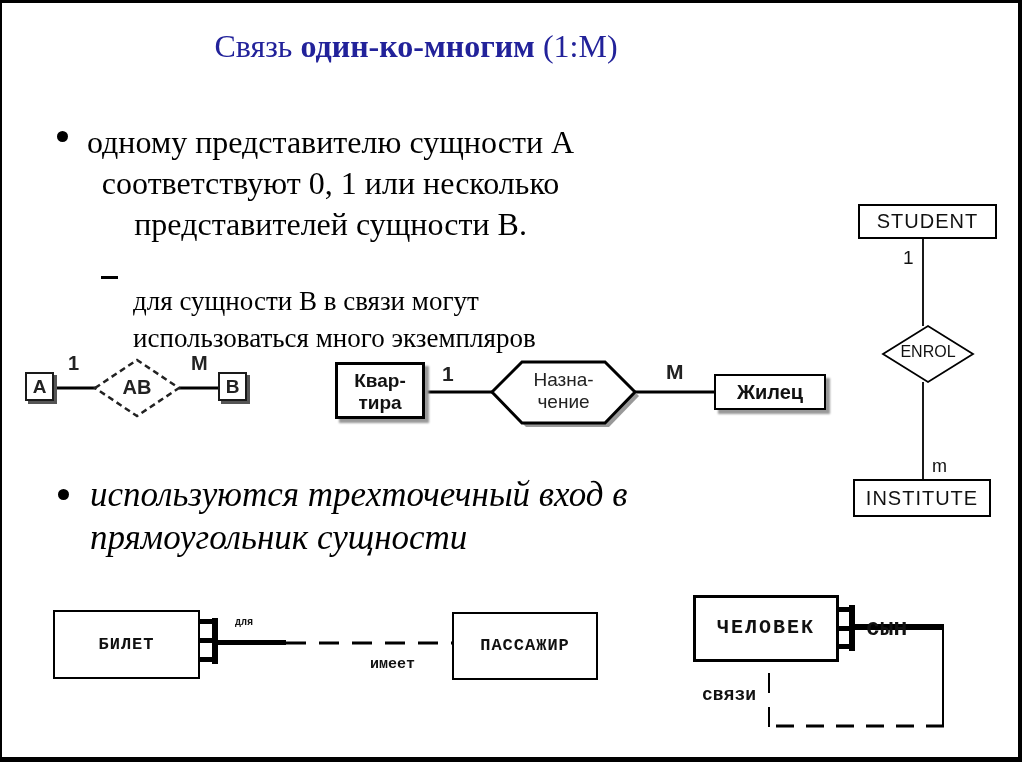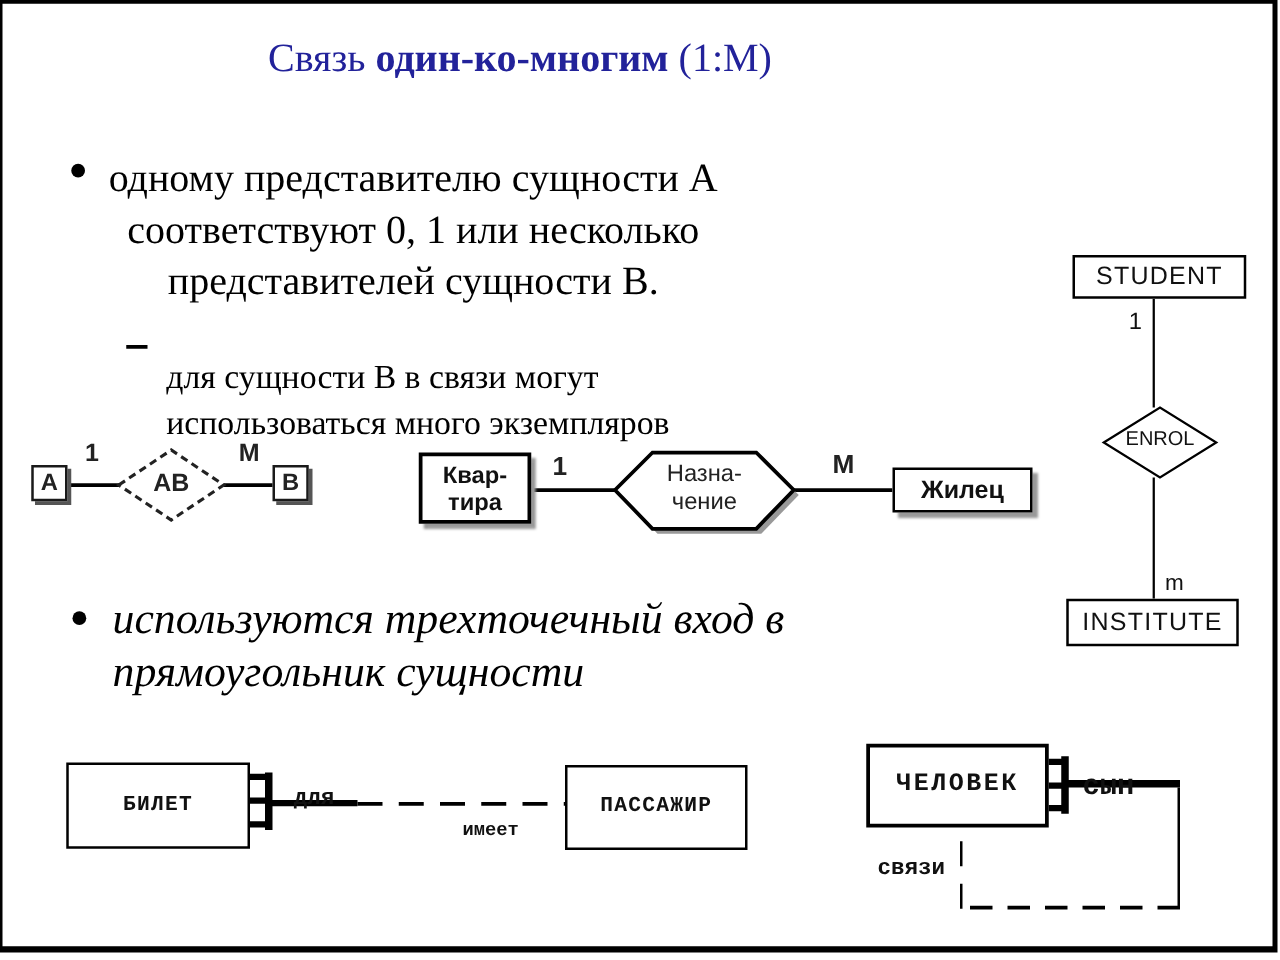--- a/index.html
+++ b/index.html
@@ -115,21 +115,21 @@
   <div class="diag" style="left:50px;top:605px;width:560px;height:85px;">
     <svg width="560" height="85">
       <line x1="236" y1="38" x2="402" y2="38" stroke="#000" stroke-width="3" stroke-dasharray="20 13"></line>
     </svg>
     <div class="ebox monobox" style="left:3px;top:5px;width:147px;height:69px;font-size:17px;line-height:65px;"><span>БИЛЕТ</span></div>
     <div class="prong" style="left:150px;top:14px;width:14px;"></div>
     <div class="prong" style="left:150px;top:33px;width:14px;"></div>
     <div class="prong" style="left:150px;top:52px;width:14px;"></div>
     <div class="bar" style="left:162px;top:13px;width:6px;height:46px;"></div>
     <div class="hline" style="left:166px;top:35px;width:70px;height:5px;"></div>
-    <div class="monolabel" style="left:185px;top:24px;font-size:18px;">для</div>
+    <div class="monolabel" style="left:185px;top:12px;font-size:10px;">для</div>
     <div class="monolabel" style="left:320px;top:51px;font-size:15px;">имеет</div>
     <div class="ebox monobox" style="left:402px;top:7px;width:146px;height:68px;font-size:17px;line-height:64px;"><span>ПАССАЖИР</span></div>
   </div>
 
   <div class="diag" style="left:685px;top:590px;width:280px;height:148px;">
     <svg width="280" height="148">
       <line x1="258" y1="40" x2="258" y2="137" stroke="#000" stroke-width="2"></line>
       <line x1="259" y1="136" x2="84" y2="136" stroke="#000" stroke-width="3" stroke-dasharray="18 12"></line>
       <line x1="84" y1="137" x2="84" y2="73" stroke="#000" stroke-width="2" stroke-dasharray="20 14"></line>
     </svg>

